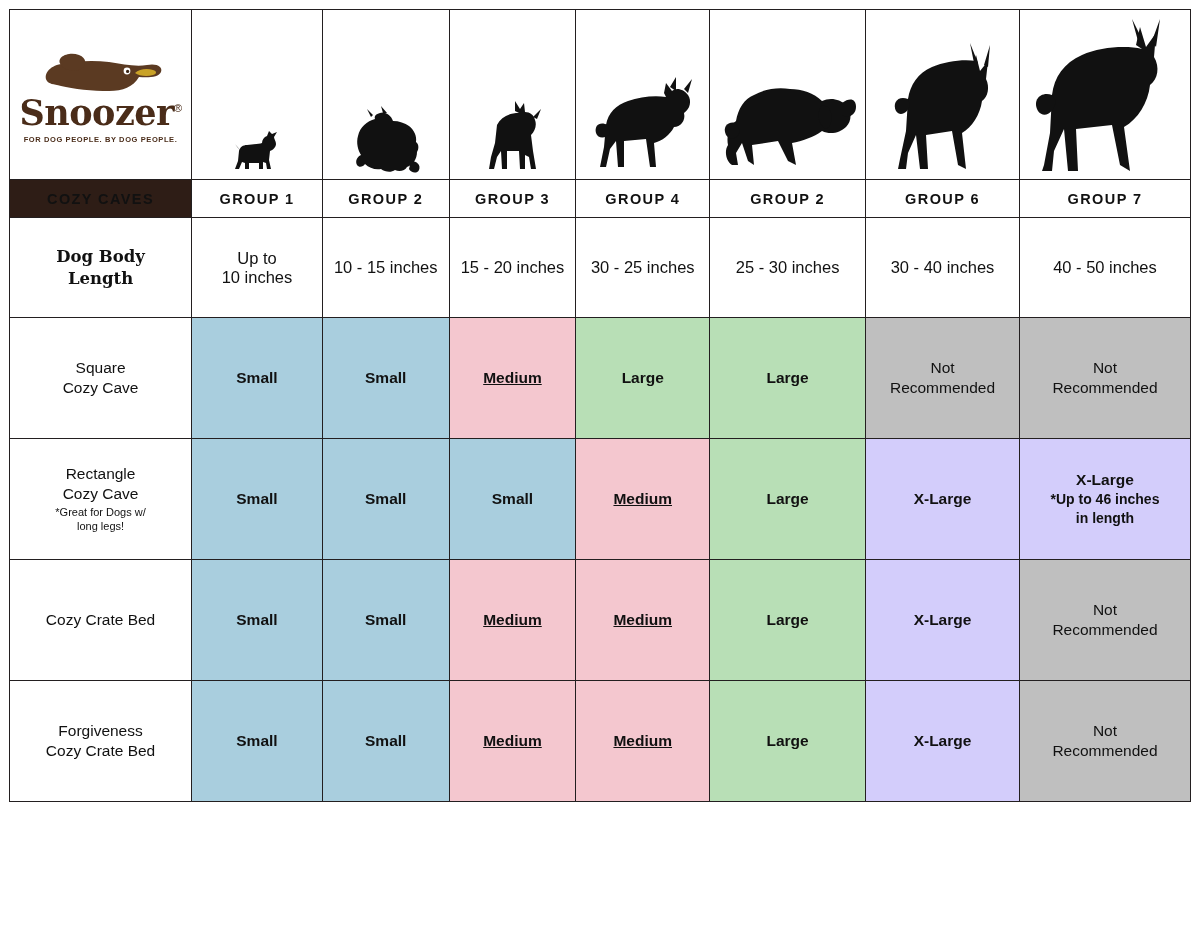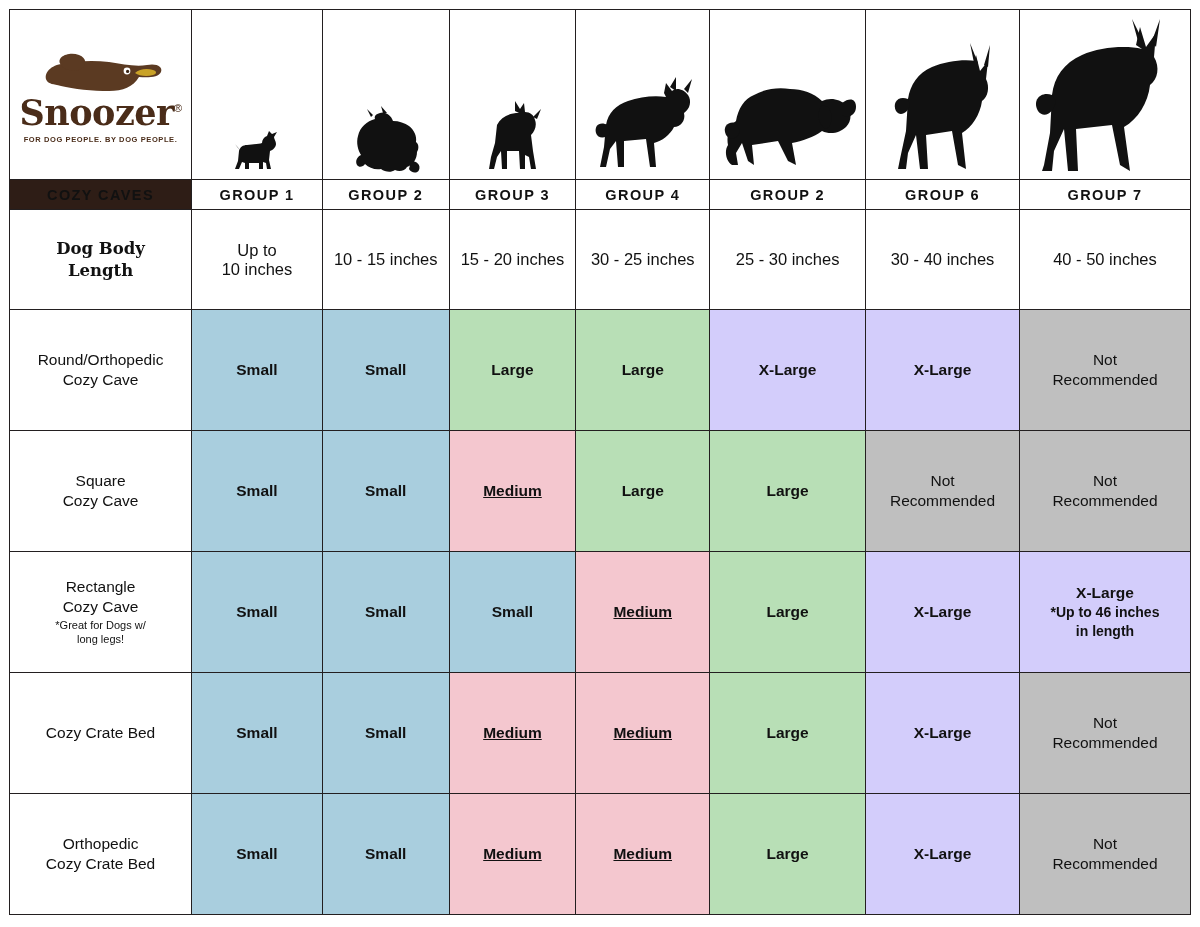--- a/index.html
+++ b/index.html
@@ -73,21 +73,21 @@
   }
   .sil {
     display: flex; align-items: flex-end; justify-content: center;
     height: 100%;
     padding-bottom: 4px;
   }
   .sil svg { display: block; }
 
   
   tr.group-row td {
-    height: 30px;
+    height: 38px;
     font-size: 14.5px;
     font-weight: bold;
     letter-spacing: 1.4px;
     color: #111;
   }
   td.cozy-caves-cell {
     background: #2e1d16;
     color: #ffffff;
     font-size: 14px;
     font-weight: bold;
@@ -253,36 +253,20 @@
           <div>10 inches</div>
         </td>
         <td>10 - 15 inches</td>
         <td>15 - 20 inches</td>
         <td>30 - 25 inches</td>
         <td>25 - 30 inches</td>
         <td>30 - 40 inches</td>
         <td>40 - 50 inches</td>
       </tr>
 
-      <tr class="product-row">
-        <td class="rowhead">
-          <div>Round/Orthopedic</div>
-          <div>Cozy Cave</div>
-        </td>
-        <td class="val swatch-small">Small</td>
-        <td class="val swatch-small">Small</td>
-        <td class="val swatch-large">Large</td>
-        <td class="val swatch-large">Large</td>
-        <td class="val swatch-xlarge">X-Large</td>
-        <td class="val swatch-xlarge">X-Large</td>
-        <td class="nr swatch-none">
-          <div>Not</div>
-          <div>Recommended</div>
-        </td>
-      </tr>
 
       <tr class="product-row">
         <td class="rowhead">
           <div>Square</div>
           <div>Cozy Cave</div>
         </td>
         <td class="val swatch-small">Small</td>
         <td class="val swatch-small">Small</td>
         <td class="val swatch-medium">Medium</td>
         <td class="val swatch-large">Large</td>
@@ -328,21 +312,21 @@
         <td class="val swatch-large">Large</td>
         <td class="val swatch-xlarge">X-Large</td>
         <td class="nr swatch-none">
           <div>Not</div>
           <div>Recommended</div>
         </td>
       </tr>
 
       <tr class="product-row">
         <td class="rowhead">
-          <div>Orthopedic</div>
+          <div>Forgiveness</div>
           <div>Cozy Crate Bed</div>
         </td>
         <td class="val swatch-small">Small</td>
         <td class="val swatch-small">Small</td>
         <td class="val swatch-medium">Medium</td>
         <td class="val swatch-medium">Medium</td>
         <td class="val swatch-large">Large</td>
         <td class="val swatch-xlarge">X-Large</td>
         <td class="nr swatch-none">
           <div>Not</div>

